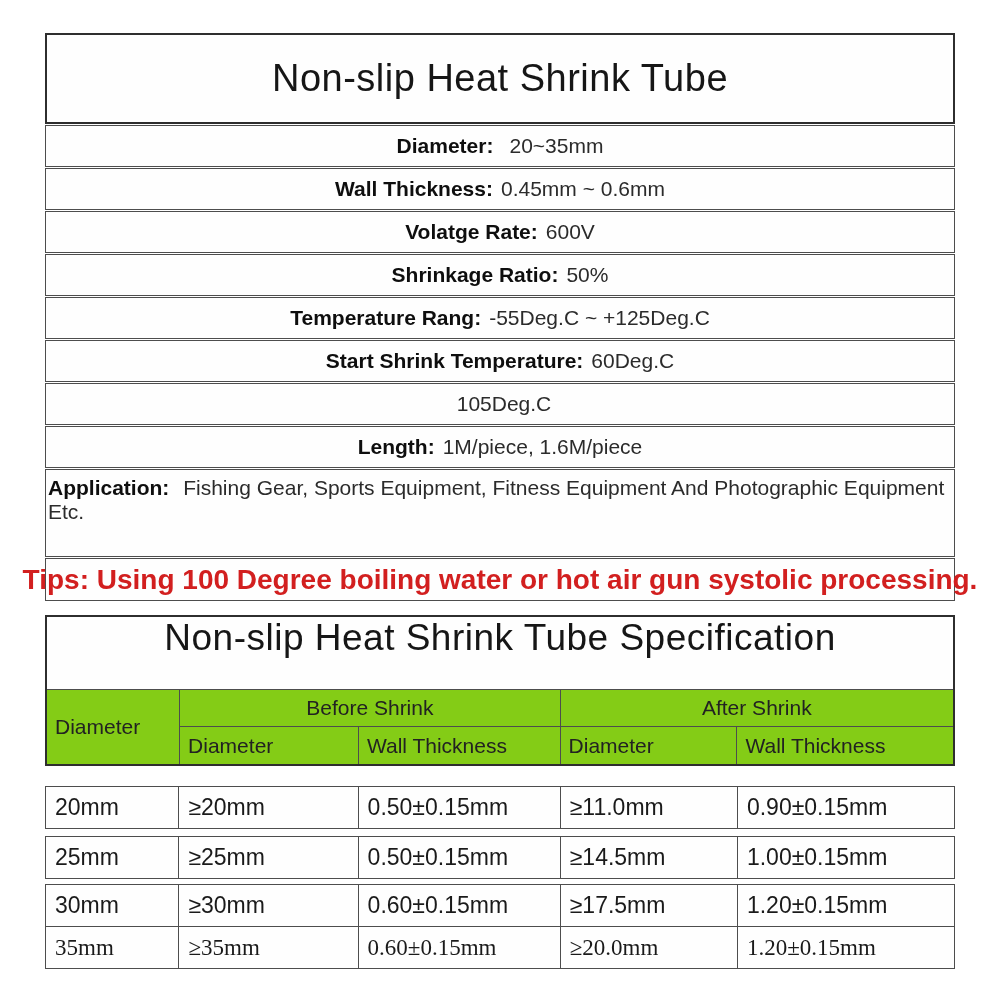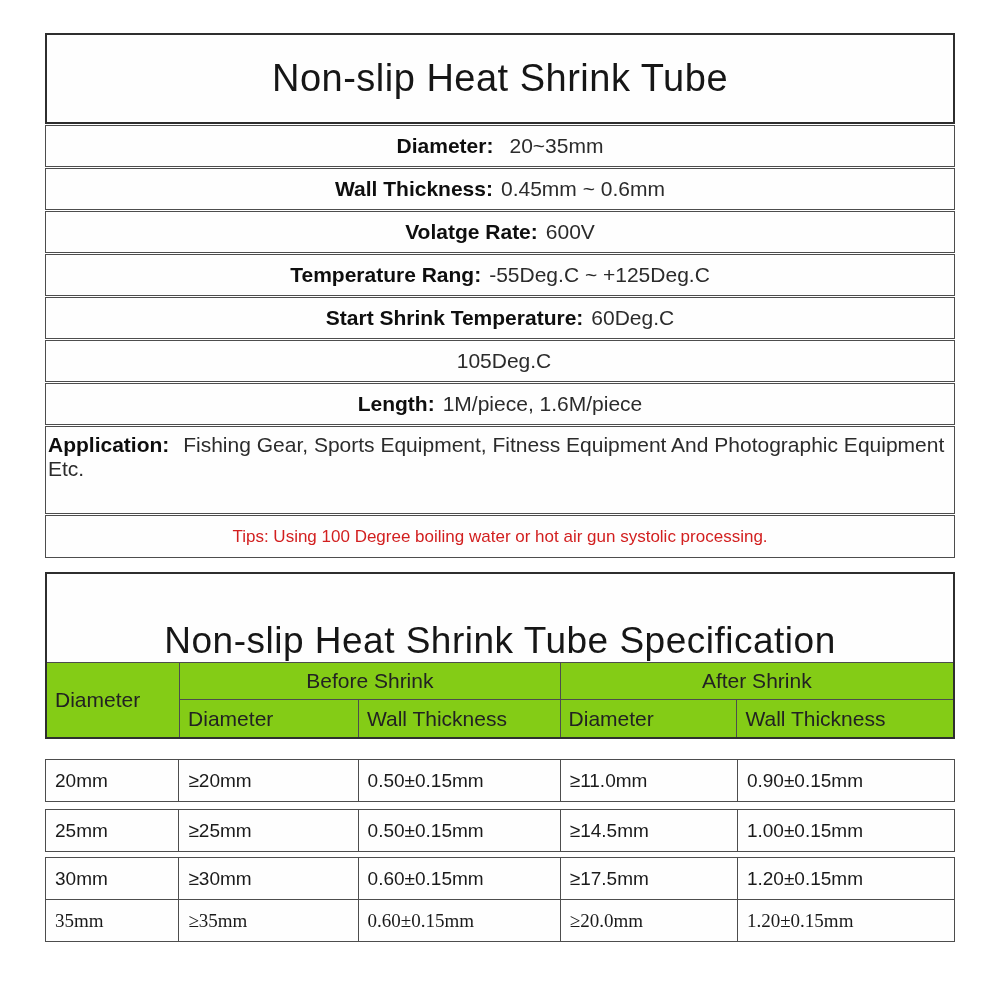--- a/index.html
+++ b/index.html
@@ -37,26 +37,26 @@
   .spec-row.first-val .val { margin-left: 16px; }
   .spec-row.tall {
     height: 88px;
     display: block;
     white-space: normal;
     padding: 6px 2px;
     line-height: 24px;
   }
   .spec-row.tall .lbl, .spec-row.tall .val { display: inline; }
   .spec-row.tips-row { height: 43px; }
-  .tips-text { font-weight: normal; font-size: 17px; }
+  .tips-text { font-weight: bold; font-size: 28px; }
 
   
   .table-panel { border: 2px solid #2e2e2e; margin-top: 14px; background: #fefefe; }
   .table-title {
-    height: 88px; display: flex; align-items: flex-end; justify-content: center;
+    height: 72px; display: flex; align-items: flex-start; justify-content: center;
   }
   .table-title h2 {
     font-size: 37px; font-weight: normal; color: #161616; letter-spacing: 0.5px;
   }
   .grid-cols {
     display: grid;
     grid-template-columns: 134fr 180fr 203fr 178fr 217fr;
   }
   .thead { border-top: 1.5px solid #4d4d4d; }
   .thead .hgrid {
@@ -80,21 +80,21 @@
 
   .data-box { border: 1.5px solid #4d4d4d; background: #fefefe; }
   .data-box.gap-lg { margin-top: 20px; }
   .data-box.gap-md { margin-top: 7px; }
   .data-box.gap-sm { margin-top: 5px; }
   .data-grid + .data-grid { border-top: 1.5px solid #4d4d4d; font-family: Liberation Serif, serif; }
   .dcell {
     height: 41px;
     display: flex; align-items: center;
     padding-left: 9px;
-    font-size: 19px; color: #1a1a1a;
+    font-size: 23px; color: #1a1a1a;
     border-right: 1.5px solid #4d4d4d;
     white-space: nowrap;
   }
   .dcell:last-child { border-right: none; }
 </style>
 </head>
 <body>
 
 <div class="page">
 
@@ -107,20 +107,24 @@
       <span class="lbl">Diameter:</span>
       <span class="val">20~35mm</span>
     </div>
     <div class="spec-row">
       <span class="lbl">Wall Thickness:</span>
       <span class="val">0.45mm ~ 0.6mm</span>
     </div>
     <div class="spec-row">
       <span class="lbl">Volatge Rate:</span>
       <span class="val">600V</span>
+    </div>
+    <div class="spec-row">
+      <span class="lbl">Shrinkage Ratio:</span>
+      <span class="val">50%</span>
     </div>
     <div class="spec-row">
       <span class="lbl">Temperature Rang:</span>
       <span class="val">-55Deg.C ~ +125Deg.C</span>
     </div>
     <div class="spec-row">
       <span class="lbl">Start Shrink Temperature:</span>
       <span class="val">60Deg.C</span>
     </div>
     <div class="spec-row">

